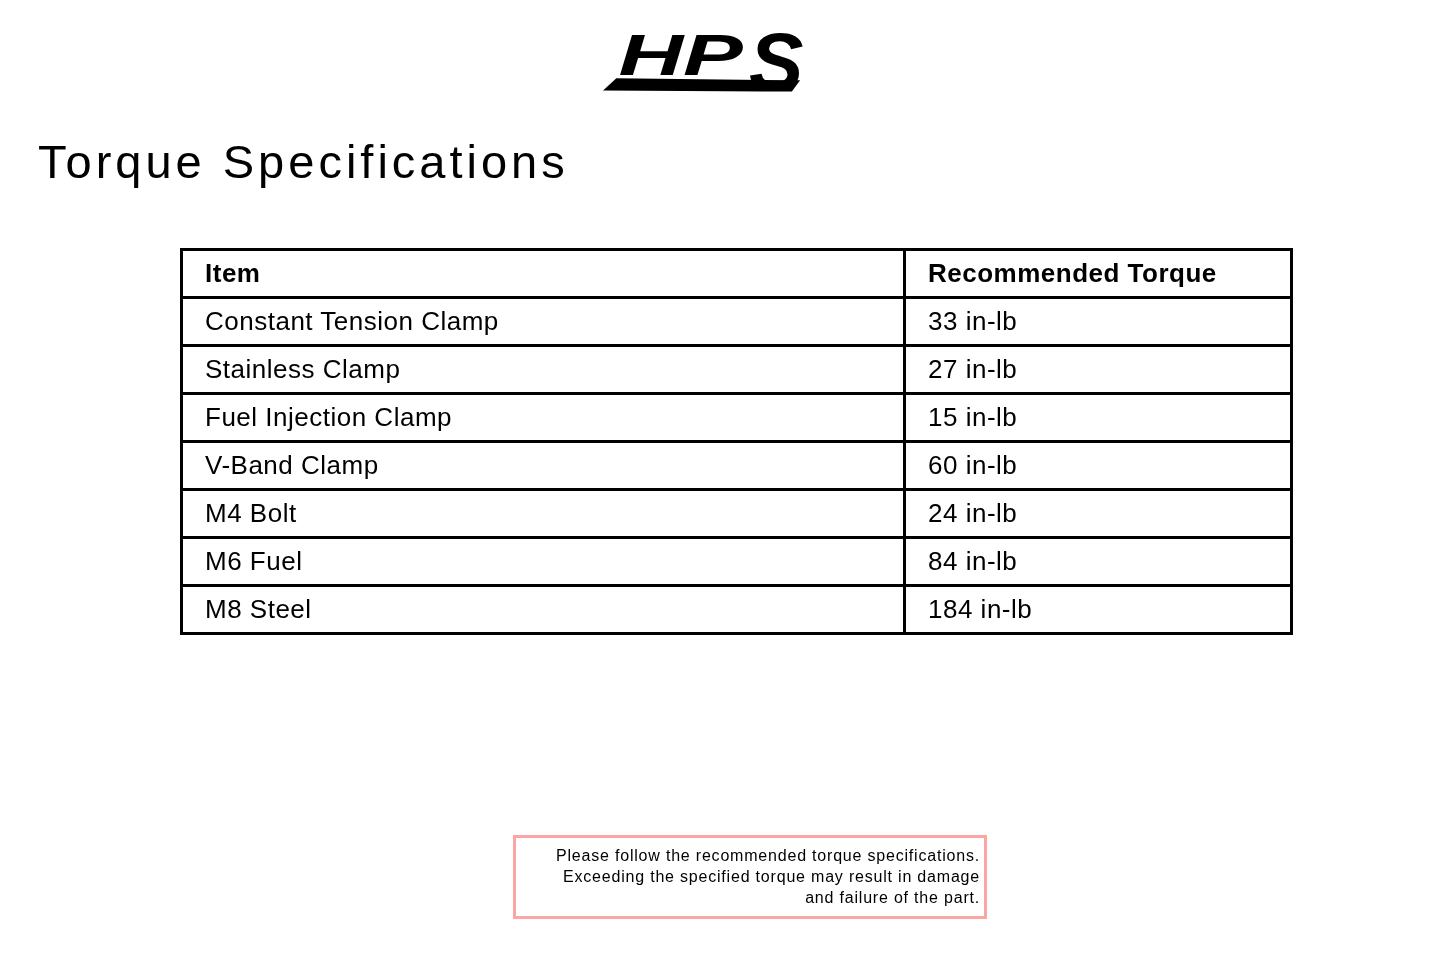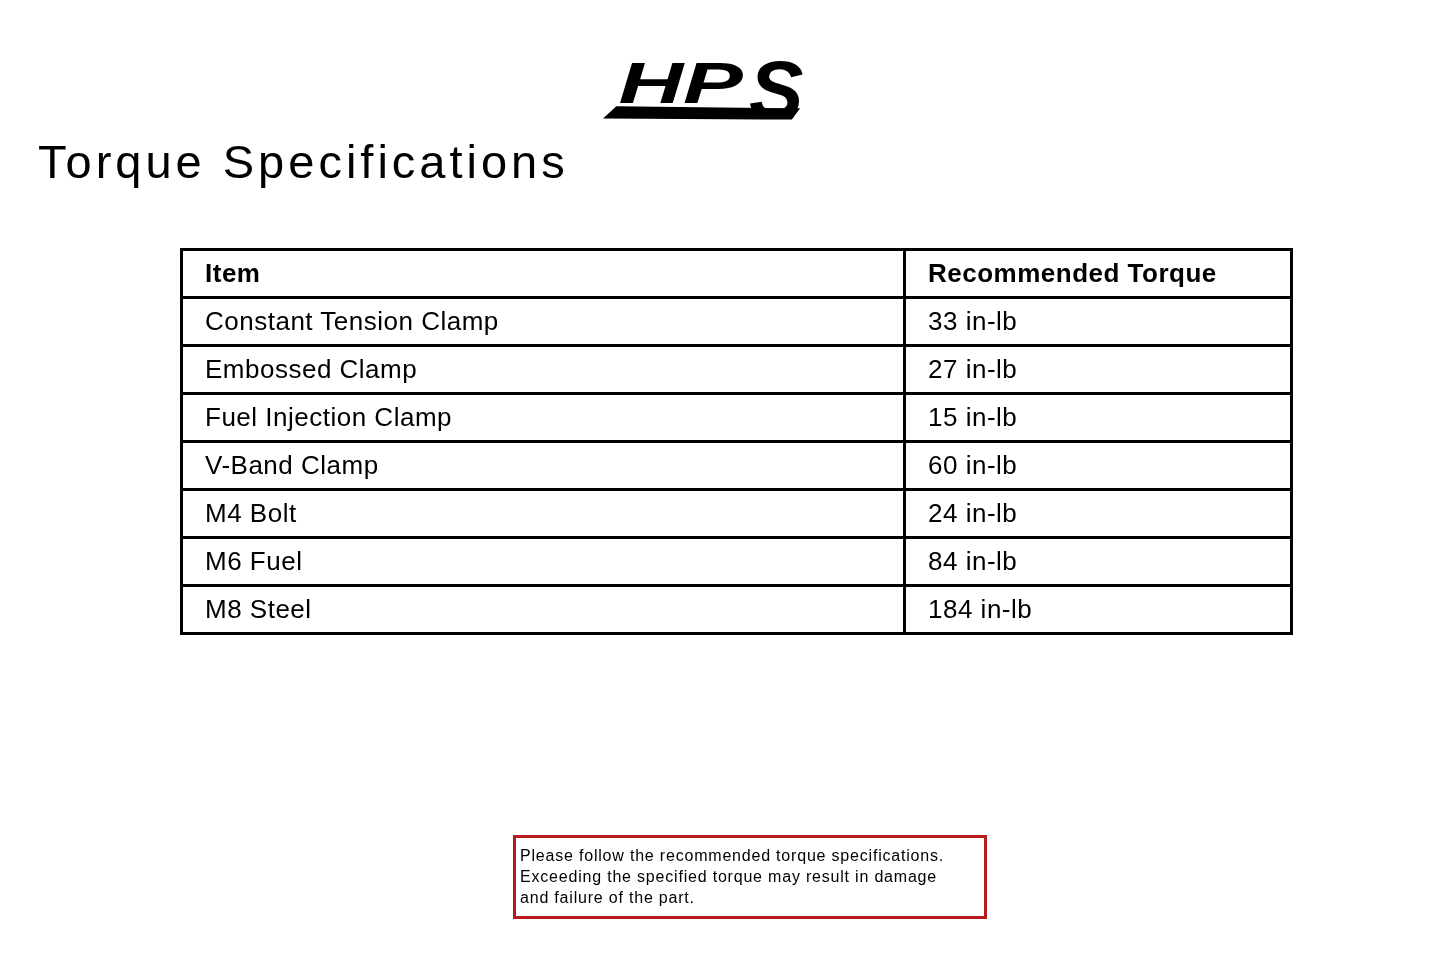--- a/index.html
+++ b/index.html
@@ -11,21 +11,21 @@
     width: 1445px;
     height: 963px;
     position: relative;
     overflow: hidden;
     font-family: "Liberation Sans", sans-serif;
     color: #000000;
   }
   .logo-wrap {
     position: absolute;
     left: 600px;
-    top: 52px;
+    top: 24px;
     width: 245px;
     height: 80px;
   }
   .page-title {
     position: absolute;
     left: 0;
     top: 134px;
     width: 1445px;
     text-align: left;
     font-size: 47px;
@@ -59,23 +59,23 @@
     font-weight: bold;
   }
   .col-item  { width: 723px; }
   .col-torque{ width: 387px; }
   .note-box {
     position: absolute;
     left: 513px;
     top: 835px;
     width: 474px;
     box-sizing: border-box;
-    border: 3px solid #b91c1c;
+    border: 3px solid #fca5a5;
     padding: 7px 4px 8px 4px;
-    text-align: left;
+    text-align: right;
     font-size: 16px;
     line-height: 21px;
     letter-spacing: 0.8px;
   }
 </style>
 </head>
 <body>
 
 <div class="logo-wrap">
   <svg width="245" height="80" viewBox="0 0 240 74" xmlns="http://www.w3.org/2000/svg">
@@ -100,21 +100,21 @@
       <th>Item</th>
       <th>Recommended Torque</th>
     </tr>
   </thead>
   <tbody>
     <tr>
       <td>Constant Tension Clamp</td>
       <td>33 in-lb</td>
     </tr>
     <tr>
-      <td>Embossed Clamp</td>
+      <td>Stainless Clamp</td>
       <td>27 in-lb</td>
     </tr>
     <tr>
       <td>Fuel Injection Clamp</td>
       <td>15 in-lb</td>
     </tr>
     <tr>
       <td>V-Band Clamp</td>
       <td>60 in-lb</td>
     </tr>

